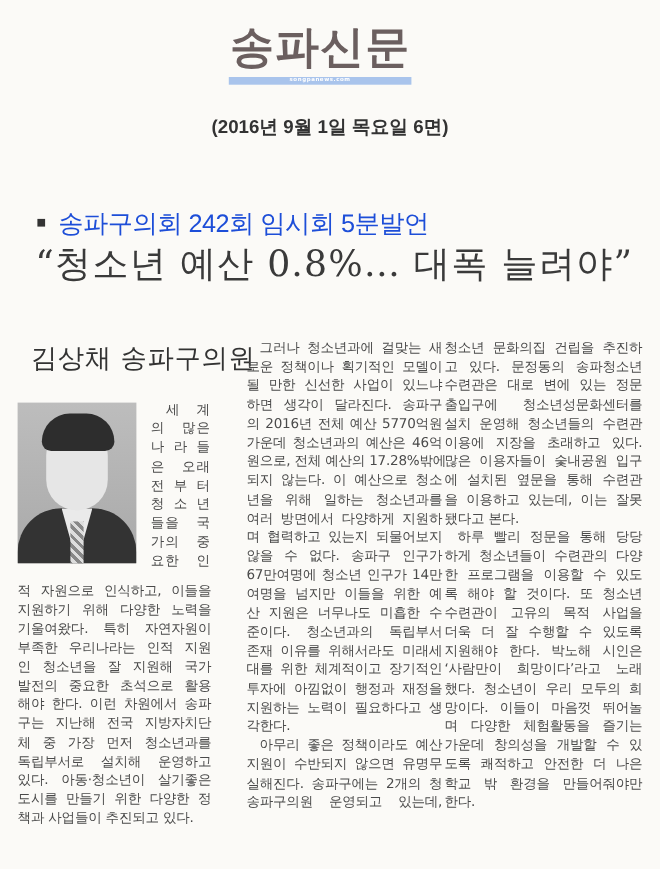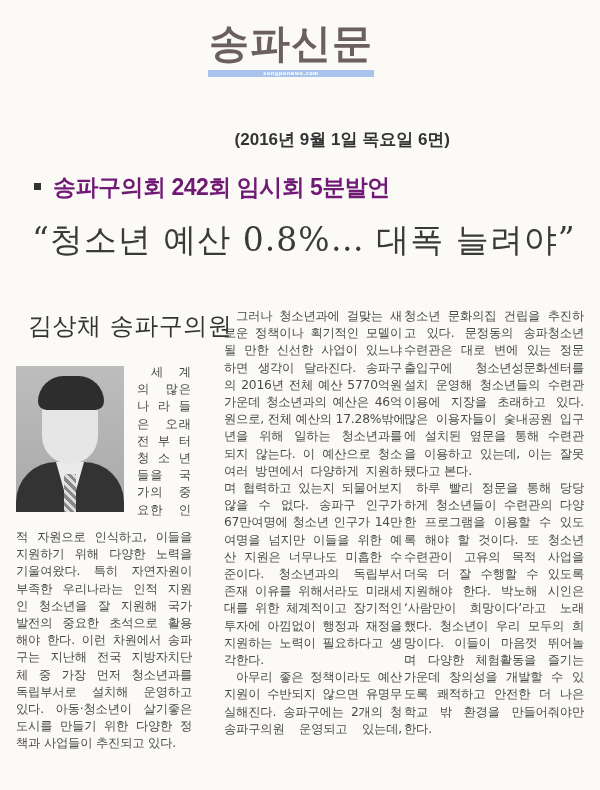--- a/index.html
+++ b/index.html
@@ -17,29 +17,28 @@
     font-family: "DejaVu Sans", sans-serif;
     font-weight: bold; font-size: 40px; letter-spacing: 1px;
     color: #6b5f5f; line-height: 50px;
   }
   .logo-bar {
     margin-top: 2px; height: 7px; background: #a9c4ec;
     font-size: 5px; line-height: 7px; color: #ffffff; font-weight: bold;
     letter-spacing: 0.5px;
   }
   .dateline {
-    position: absolute; left: 150px; top: 104px; width: 300px; text-align: right;
+    position: absolute; left: 150px; top: 104px; width: 300px; text-align: center;
     font-family: "Liberation Sans", sans-serif; font-weight: bold;
-    font-size: 17px; color: #333; margin-top: 24px;
+    font-size: 17px; color: #333;
   }
   .kicker {
-    position: absolute; left: 34px; top: 172px;
-    font-family: "Liberation Sans", sans-serif; font-size: 23px; color: #701a75;
+    position: absolute; left: 34px; top: 188px;
+    font-family: "Liberation Sans", sans-serif; font-size: 23px; color: #1d4ed8;
     letter-spacing: -0.5px;
-    font-weight: bold;
   }
   .kicker .bullet {
     display: inline-block; width: 7px; height: 7px; background: #333;
     vertical-align: middle; margin-right: 12px; margin-top: -4px;
   }
   .headline {
     position: absolute; left: 32px; top: 218px;
     font-family: "DejaVu Serif", serif; font-size: 33px; color: #3a3a3a;
     letter-spacing: 1px; white-space: nowrap;
   }
@@ -125,22 +124,22 @@
 </div>
 
 <div class="col col2">
   <span class="line indent">그러나 청소년과에 걸맞는 새</span>
   <span class="line">로운 정책이나 획기적인 모델이</span>
   <span class="line">될 만한 신선한 사업이 있느냐</span>
   <span class="line">하면 생각이 달라진다. 송파구</span>
   <span class="line">의 2016년 전체 예산 5770억원</span>
   <span class="line">가운데 청소년과의 예산은 46억</span>
   <span class="line">원으로, 전체 예산의 17.28%밖에</span>
+  <span class="line">되지 않는다. 이 예산으로 청소</span>
   <span class="line">년을 위해 일하는 청소년과를</span>
-  <span class="line">되지 않는다. 이 예산으로 청소</span>
   <span class="line">여러 방면에서 다양하게 지원하</span>
   <span class="line">며 협력하고 있는지 되물어보지</span>
   <span class="line">않을 수 없다. 송파구 인구가</span>
   <span class="line">67만여명에 청소년 인구가 14만</span>
   <span class="line">여명을 넘지만 이들을 위한 예</span>
   <span class="line">산 지원은 너무나도 미흡한 수</span>
   <span class="line">준이다. 청소년과의 독립부서</span>
   <span class="line">존재 이유를 위해서라도 미래세</span>
   <span class="line">대를 위한 체계적이고 장기적인</span>
   <span class="line">투자에 아낌없이 행정과 재정을</span>

